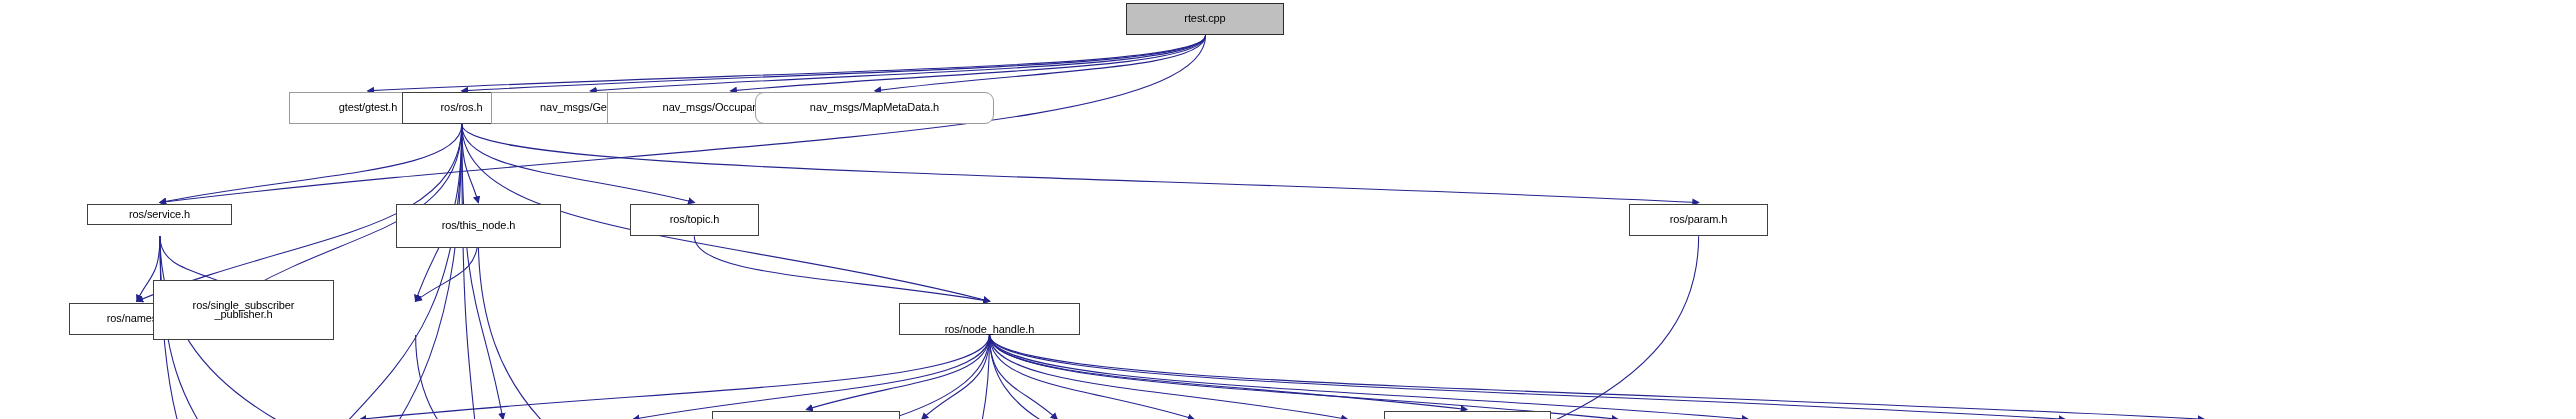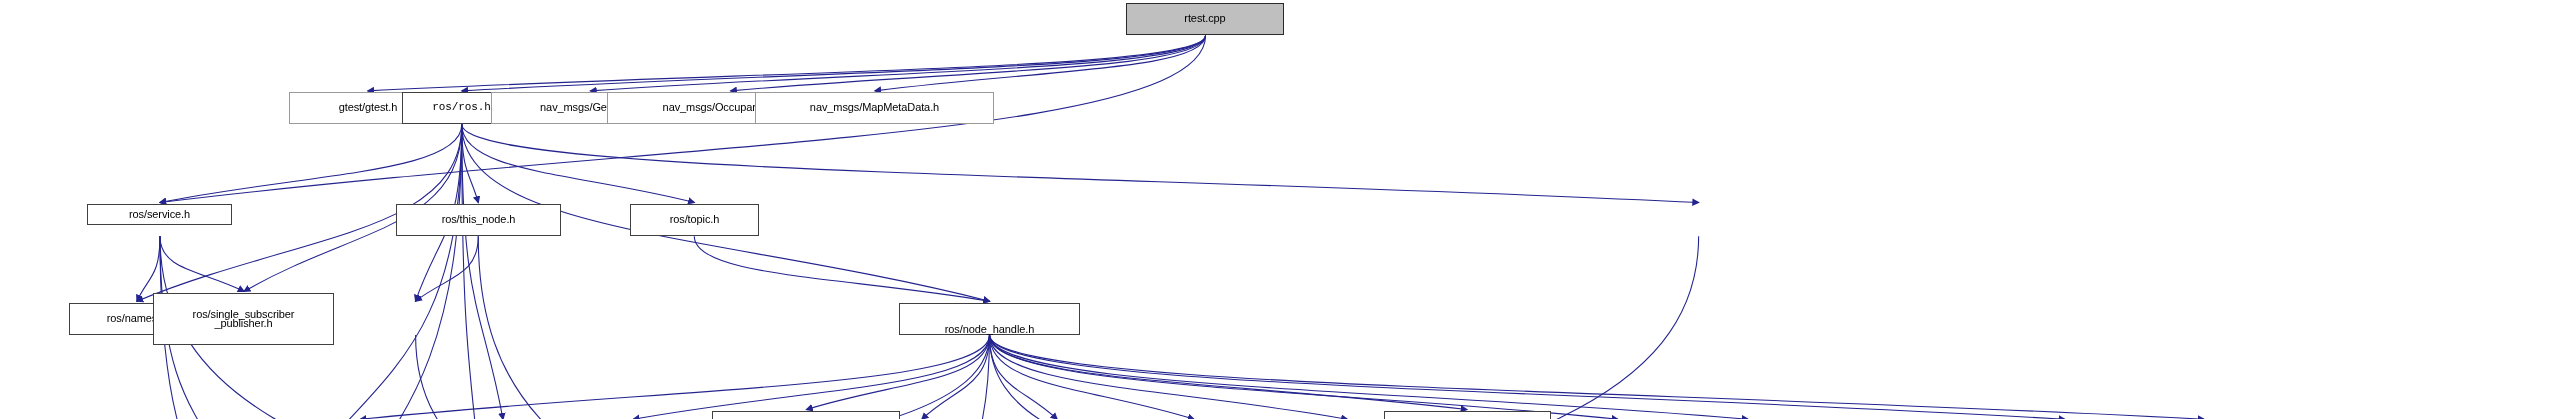--- a/index.html
+++ b/index.html
@@ -135,28 +135,29 @@
         <path d="M1256.6350832266326,972.7142857142857 C1256.6350832266326,1032.2271042471043 2360.452624839949,1032.2271042471043 3464.270166453265,1068.7027027027027" fill="none" stroke="#24248f" stroke-width="1.6" marker-end="url(#arrow)"></path>
         <path d="M3477.664532650448,987.054054054054 C3477.664532650448,1037.6762162162163 3470.9673495518564,1037.6762162162163 3464.270166453265,1068.7027027027027" fill="none" stroke="#24248f" stroke-width="1.6" marker-end="url(#arrow)"></path>
         <path d="M3722.416133162612,987.054054054054 C3722.416133162612,1037.6762162162163 3593.3431498079385,1037.6762162162163 3464.270166453265,1068.7027027027027" fill="none" stroke="#24248f" stroke-width="1.6" marker-end="url(#arrow)"></path>
         <path d="M3722.416133162612,987.054054054054 C3722.416133162612,1037.6762162162163 3758.3373879641485,1037.6762162162163 3794.2586427656847,1068.7027027027027" fill="none" stroke="#24248f" stroke-width="1.6" marker-end="url(#arrow)"></path>
         <path d="M3464.270166453265,1070.7027027027027 C3464.270166453265,1101.578223938224 3629.2644046094747,1101.578223938224 3794.2586427656847,1120.5019305019305" fill="none" stroke="#24248f" stroke-width="1.6" marker-end="url(#arrow)"></path>
       </g>
   </svg>
   <div id="node-layer">
       <div class="node root" style="left: 1126px; top: 3.2px; width: 158px; height: 32px;"><span class="node-label">rtest.cpp</span></div>
       <div class="node thin" style="left: 289px; top: 92px; width: 158px; height: 32px;"><span class="node-label">gtest/gtest.h</span></div>
-      <div class="node" style="left: 402px; top: 92px; width: 119px; height: 32px; font-family: Liberation Mono, monospace;"><span class="node-label">ros/ros.h</span></div>
+      <div class="node" style="left: 402px; top: 92px; width: 119px; height: 32px;"><span class="node-label">ros/ros.h</span></div>
       <div class="node thin" style="left: 491px; top: 92px; width: 198px; height: 32px;"><span class="node-label">nav_msgs/GetMap.h</span></div>
       <div class="node thin" style="left: 607px; top: 92px; width: 247px; height: 32px;"><span class="node-label">nav_msgs/OccupancyGrid.h</span></div>
-      <div class="node thin" style="left: 755px; top: 92px; width: 239px; height: 32px;"><span class="node-label">nav_msgs/MapMetaData.h</span></div>
+      <div class="node thin" style="left: 755px; top: 92px; width: 239px; height: 32px; border-radius: 9px;"><span class="node-label">nav_msgs/MapMetaData.h</span></div>
       <div class="node" style="left: 87px; top: 204px; width: 145px; height: 21px; text-align: center;"><span class="node-label">ros/service.h</span></div>
-      <div class="node" style="left: 396px; top: 204px; width: 165px; height: 32px;"><span class="node-label">ros/this_node.h</span></div>
+      <div class="node" style="left: 396px; top: 204px; width: 165px; height: 44px;"><span class="node-label">ros/this_node.h</span></div>
       <div class="node" style="left: 630px; top: 204px; width: 129px; height: 32px; align-items: center;"><span class="node-label">ros/topic.h</span></div>
+      <div class="node" style="left: 1629px; top: 204px; width: 139px; height: 32px;"><span class="node-label">ros/param.h</span></div>
       <div class="node" style="left: 69px; top: 303px; width: 135px; height: 32px;"><span class="node-label">ros/names.h</span></div>
-      <div class="node" style="left: 153px; top: 293px; width: 181px; height: 52px;"><span class="node-label">ros/single_subscriber
+      <div class="node" style="left: 153px; top: 280px; width: 181px; height: 60px;"><span class="node-label">ros/single_subscriber
 _publisher.h</span></div>
       <div class="node" style="left: 899px; top: 303px; width: 181px; height: 32px; align-items: flex-end;"><span class="node-label">ros/node_handle.h</span></div>
       <div class="node" style="left: 712px; top: 411px; width: 188px; height: 52px;"></div>
       <div class="node" style="left: 1384px; top: 411px; width: 167px; height: 52px;"></div>
     </div>
 </div>
 
 
 </body></html>

